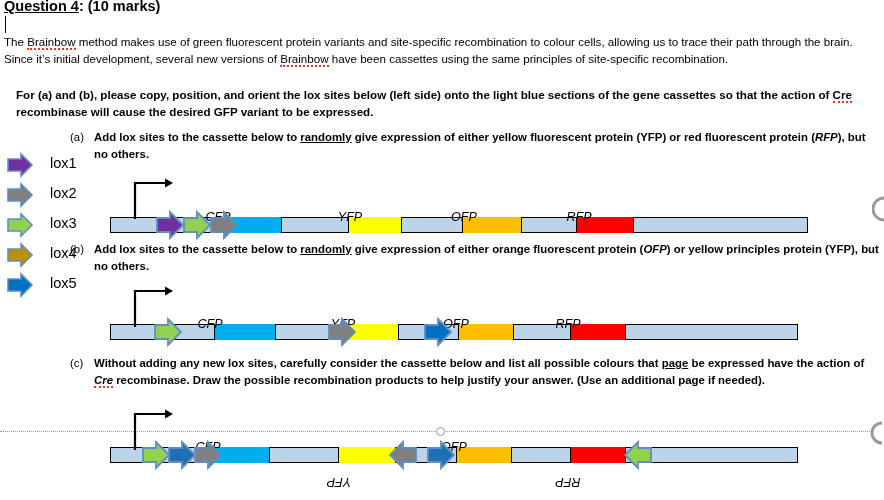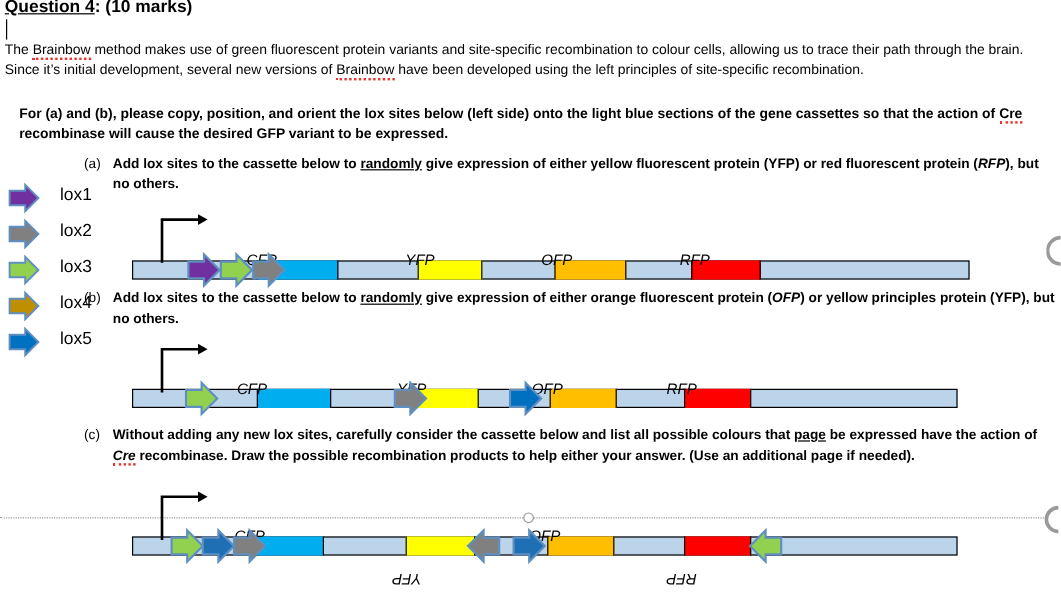--- a/index.html
+++ b/index.html
@@ -90,41 +90,41 @@
 
 <div class="page">
 
   <div class="q-head">
     <span class="ul">Question 4</span><span>: (10 marks)</span>
   </div>
   <div class="caret"></div>
 
   <div class="para p-intro">
     <span>The </span><span class="sq">Brainbow</span><span> method makes use of green fluorescent protein variants and site-specific recombination to colour cells, allowing us to trace their path through</span>
-    <span>the brain. Since it’s initial development, several new versions of </span><span class="sq">Brainbow</span><span> have been developed using the left principles of site-specific recombination.</span>
+    <span>the brain. Since it’s initial development, several new versions of </span><span class="sq">Brainbow</span><span> have been cassettes using the same principles of site-specific recombination.</span>
   </div>
 
   <div class="para p-bold">
     <span>For (a) and (b), please copy, position, and orient the lox sites below (left side) onto the light blue sections of the gene cassettes so that the action of </span><span class="sq">Cre</span>
     <span>recombinase will cause the desired GFP variant to be expressed.</span>
   </div>
 
   <div class="item it-a">
     <span class="lbl">(a)</span>
     <span class="body"><span>Add lox sites to the cassette below to </span><span class="uline">randomly</span><span> give expression of either yellow fluorescent protein (YFP) or red fluorescent protein (</span><span class="ital">RFP</span><span>), but no others.</span></span>
   </div>
 
   <div class="item it-b">
     <span class="lbl">(b)</span>
     <span class="body"><span>Add lox sites to the cassette below to </span><span class="uline">randomly</span><span> give expression of either orange fluorescent protein (</span><span class="ital">OFP</span><span>) or yellow principles protein (YFP), but no others.</span></span>
   </div>
 
   <div class="item it-c">
     <span class="lbl">(c)</span>
-    <span class="body"><span>Without adding any new lox sites, carefully consider the cassette below and list all possible colours that </span><span class="uline">page</span><span> be expressed have the action of </span><span class="sq ital">Cre</span><span> recombinase. Draw the possible recombination products to help either your answer. (Use an additional page if needed).</span></span>
+    <span class="body"><span>Without adding any new lox sites, carefully consider the cassette below and list all possible colours that </span><span class="uline">page</span><span> be expressed have the action of </span><span class="sq ital">Cre</span><span> recombinase. Draw the possible recombination products to help justify your answer. (Use an additional page if needed).</span></span>
   </div>
 
   <div class="legend">
     <div class="legend-row" style="left:6px;top:0px;">
       <svg width="28" height="28" viewBox="0 0 28 28">
         <polygon points="2,7 15,7 15,2 26,13 15,24 15,19 2,19" fill="#7030A0" stroke="#5F8FC0" stroke-width="1.6"></polygon>
       </svg>
       <span class="legend-name">lox1</span>
     </div>
     <div class="legend-row" style="left:6px;top:30px;text-align:right;">

